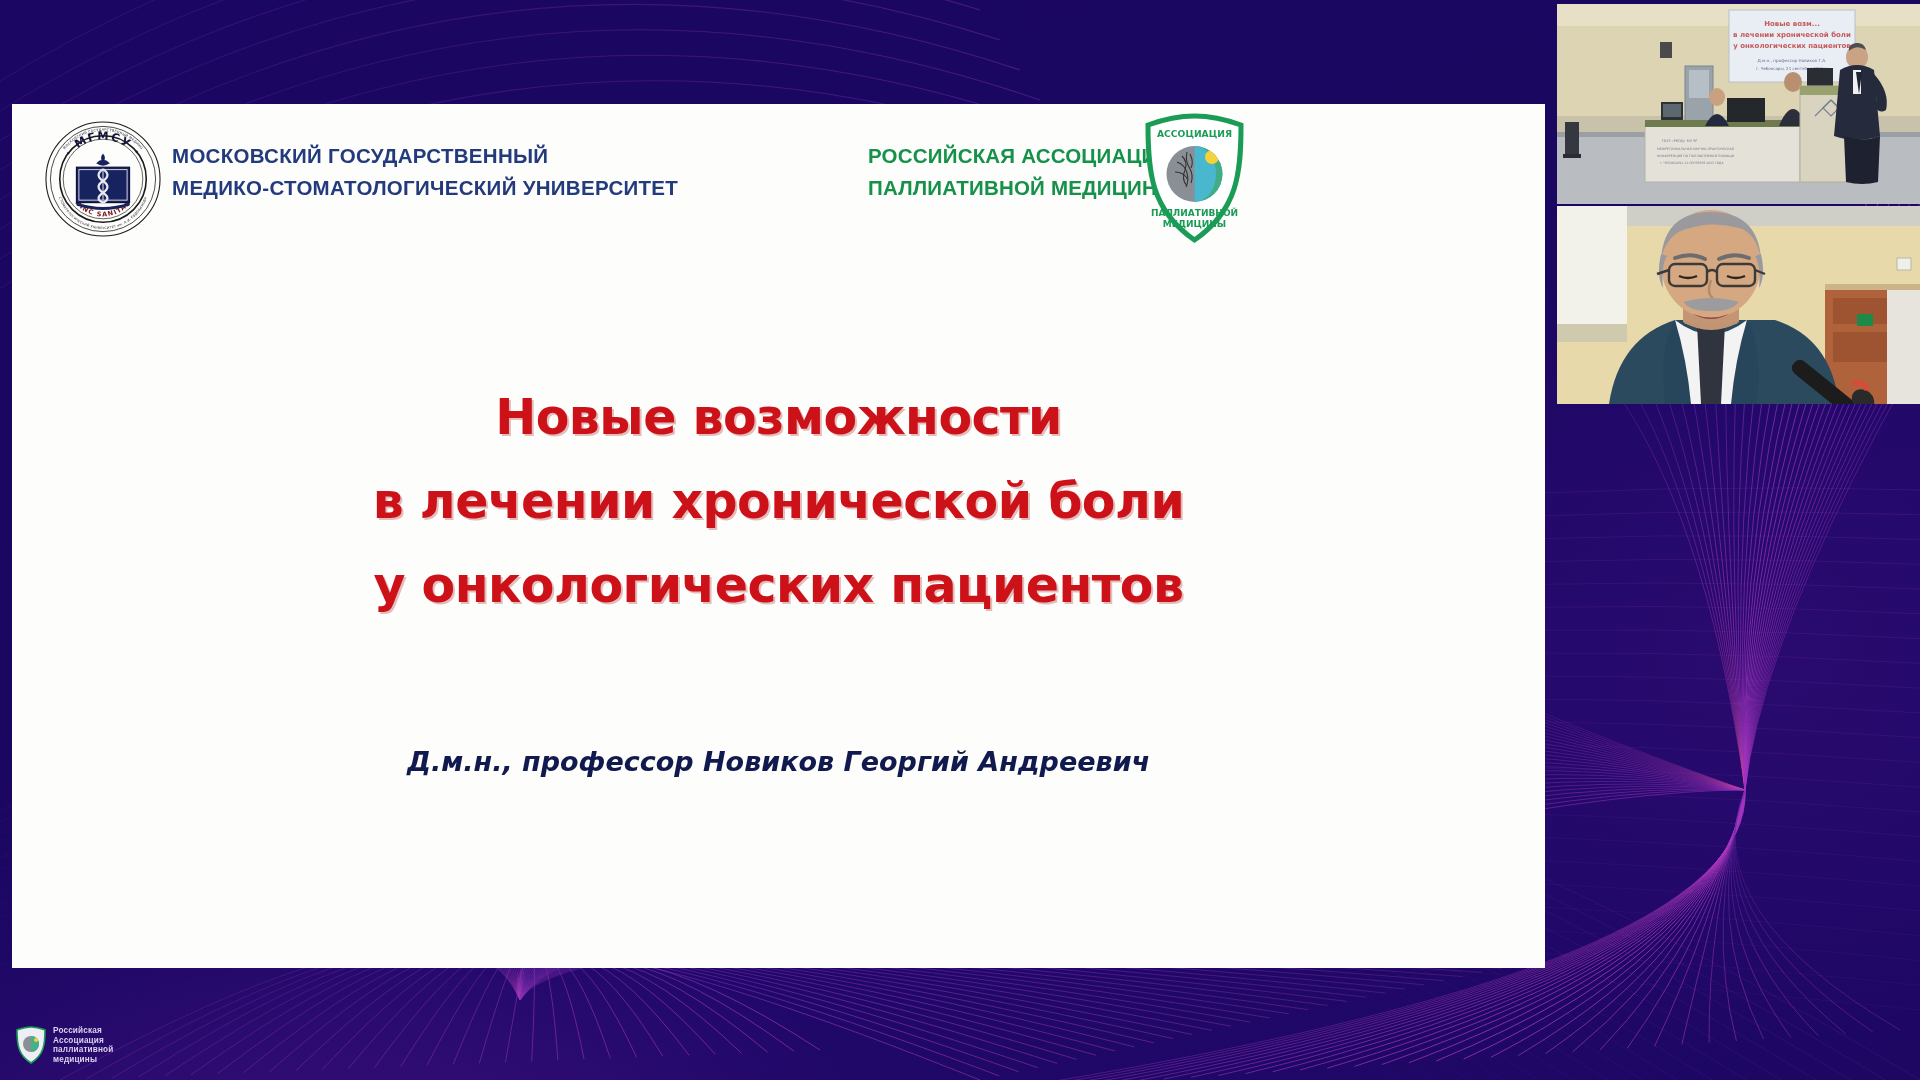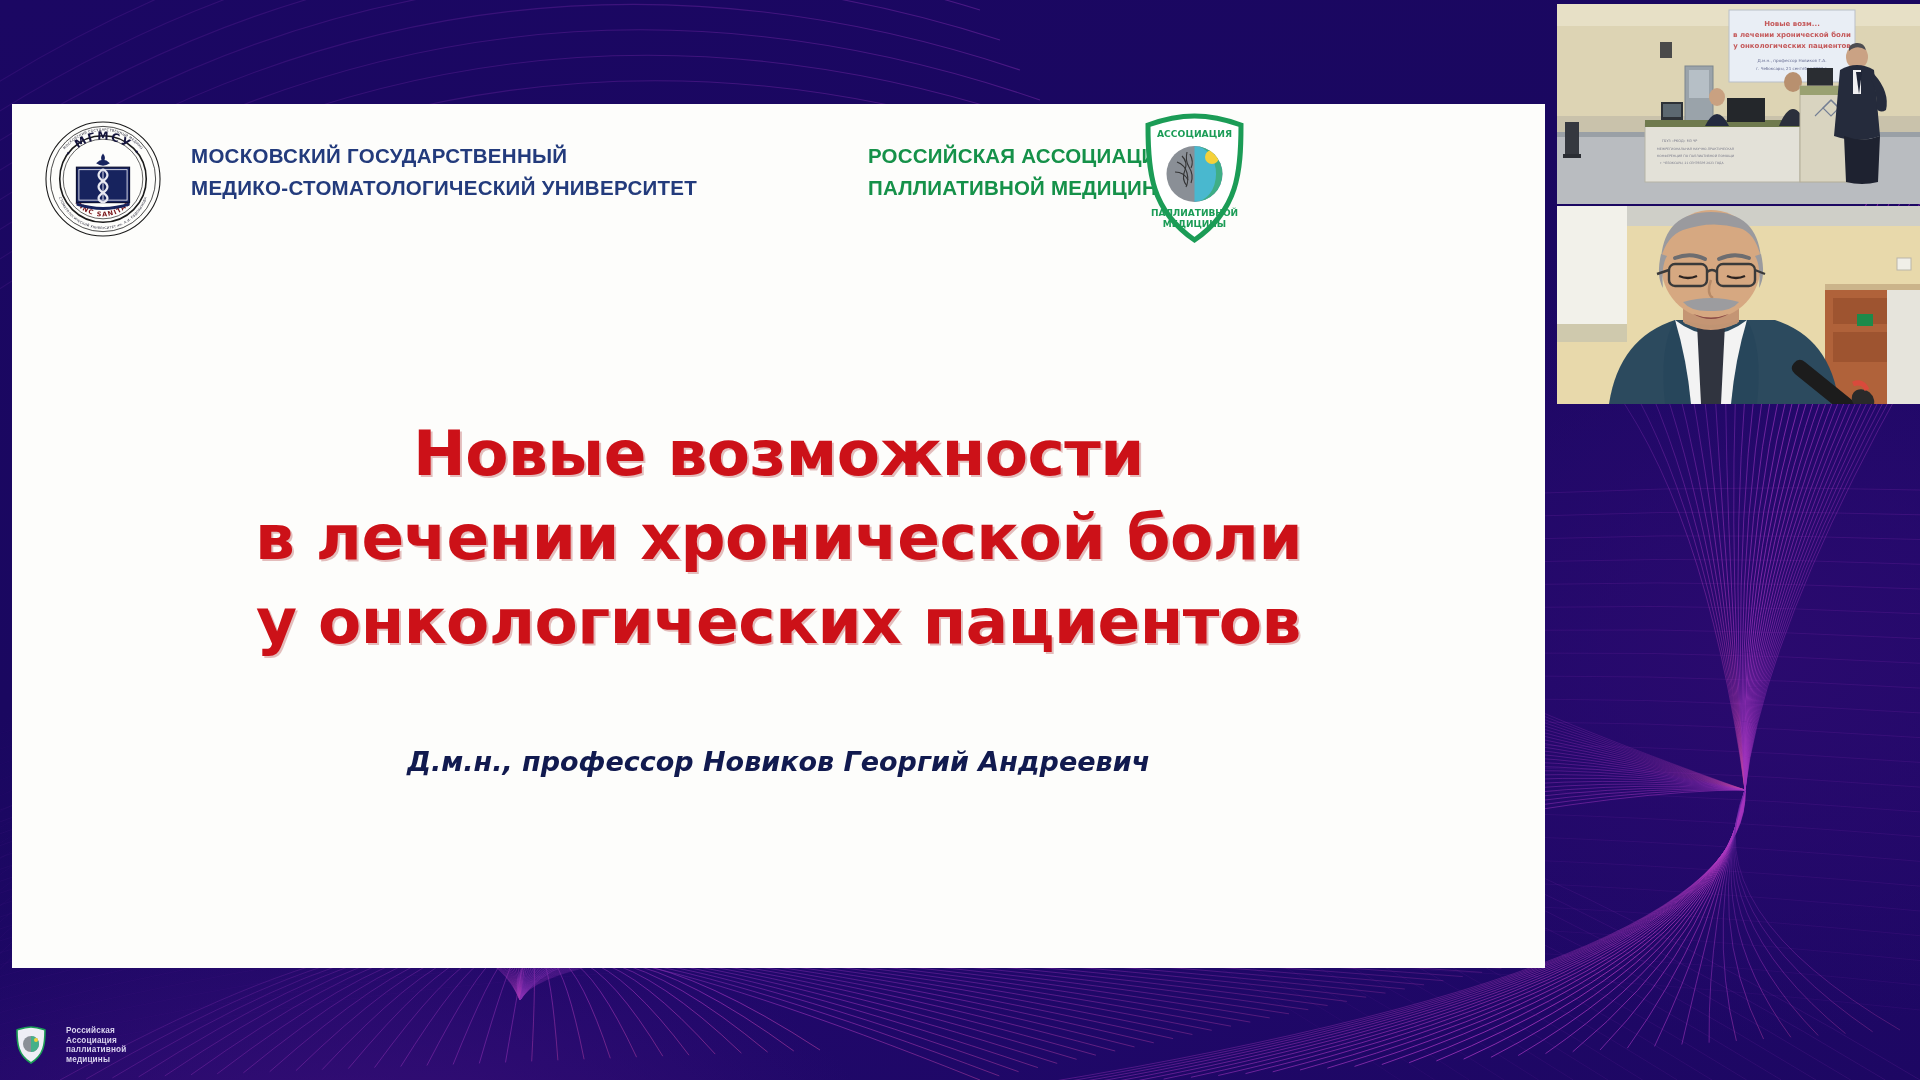--- a/index.html
+++ b/index.html
@@ -35,21 +35,21 @@
 
   
   .slide-header {
     position:absolute; left:0; top:0; width:100%; height:150px;
   }
 
   
   .seal { position:absolute; left:32px; top:16px; width:118px; height:118px; }
 
   .mgmsu-text {
-    position:absolute; left:179px; top:36px;
+    position:absolute; left:160px; top:36px;
     color:#233b7c;
     font-size:20.5px;
     font-weight:bold;
     letter-spacing:0.3px;
     line-height:32px;
     white-space:pre-line;
   }
 
   .rapm-text {
     position:absolute; left:856px; top:36px;
@@ -64,26 +64,25 @@
   .shield { position:absolute; left:1130px; top:8px; width:105px; height:132px; }
 
   
   #title {
     position:absolute;
     left:0; right:0; top:272px;
     text-align:center;
     color:#cc1118;
     font-family:"DejaVu Sans", sans-serif;
     font-weight:bold;
-    font-size:63px;
+    font-size:49px;
     line-height:84px;
     letter-spacing:-0.5px;
     text-shadow:2px 2px 0 rgba(150,0,0,0.25);
     white-space:pre-line;
-    margin-top:36px;
   }
 
   
   #author {
     position:absolute; left:0; right:0; top:630px;
     text-align:center;
     color:#111a4f;
     font-family:"DejaVu Sans", sans-serif;
     font-weight:bold; font-style:italic;
     font-size:27px;
@@ -103,21 +102,21 @@
     left:1557px; width:393px;
     overflow:hidden;
     background:#0b0b12;
   }
   #vid-room { top:4px; height:200px; }
   #vid-speaker { top:206px; height:198px; }
 
   
   #watermark {
     position:absolute; left:16px; top:1026px;
-    display:flex; align-items:center; gap:20px;
+    display:flex; align-items:center; gap:7px;
   }
   #watermark .wm-shield { width:30px; height:38px; flex:0 0 auto; }
   #watermark .wm-text {
     color:#d9d3ee;
     font-size:8.2px;
     font-weight:bold;
     line-height:9.6px;
     white-space:pre-line;
     letter-spacing:0.15px;
   }

